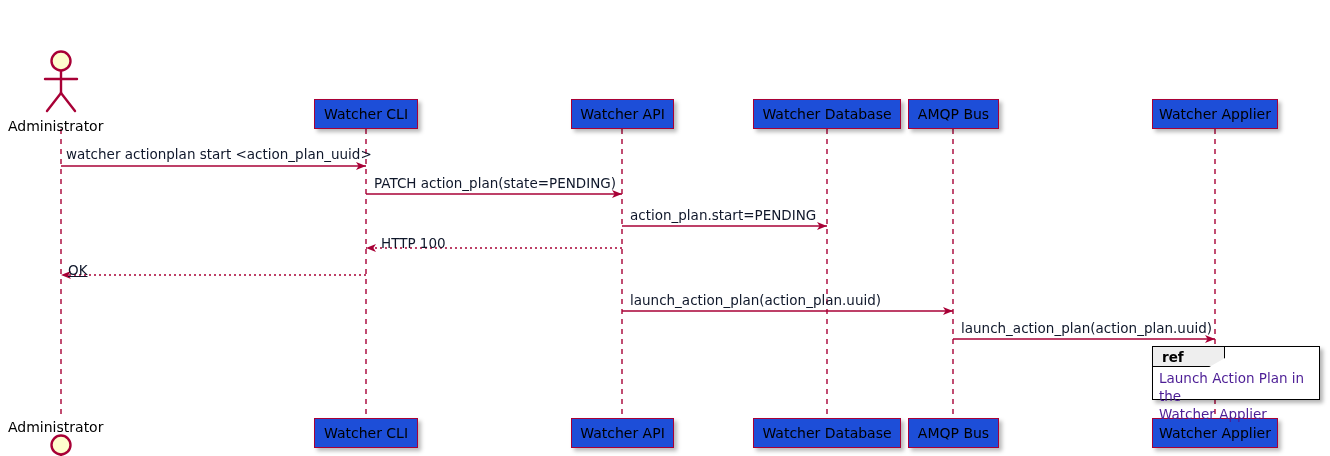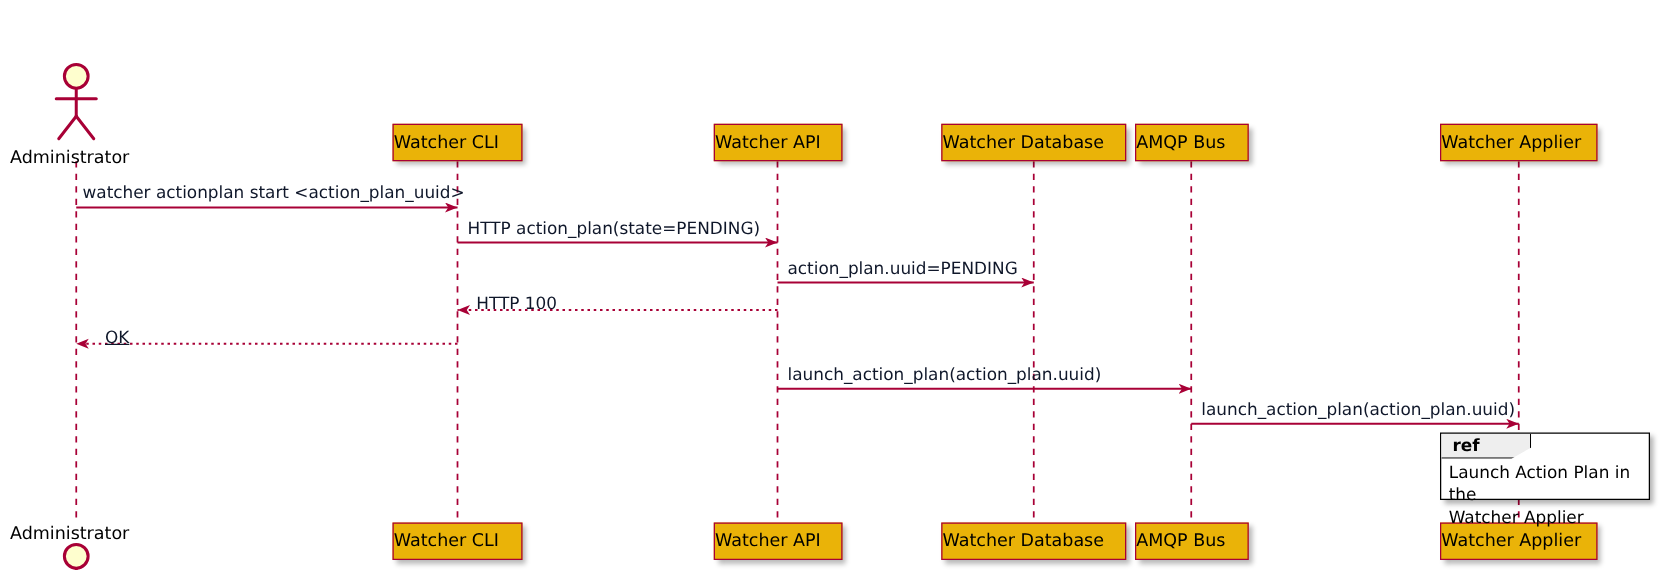--- a/index.html
+++ b/index.html
@@ -19,26 +19,27 @@
   svg#canvas {
     position: absolute;
     left: 0;
     top: 0;
     width: 1330px;
     height: 456px;
   }
   
   .pbox {
     position: absolute;
-    background: #eab308;
+    background: #1d4ed8;
     border: 1.5px solid #A80036;
     box-shadow: 3px 3px 4px rgba(0,0,0,0.28);
     box-sizing: border-box;
     display: flex;
     align-items: center;
+    justify-content: center;
     color: #000000;
     font-size: 14px;
     white-space: nowrap;
     line-height: 1;
   }
   
   .actor-label {
     position: absolute;
     font-size: 14px;
     color: #000000;
@@ -73,21 +74,21 @@
     color: #000000;
     display: flex;
     align-items: center;
     padding-left: 9px;
     -webkit-clip-path: polygon(0 0, 100% 0, 100% 55%, 78% 100%, 0 100%);
     clip-path: polygon(0 0, 100% 0, 100% 55%, 78% 100%, 0 100%);
   }
   .ref-body {
     position: absolute;
     font-size: 13.5px;
-    color: #000000;
+    color: #4c1d95;
     line-height: 1.35;
     white-space: pre-line;
   }
 </style>
 </head>
 <body>
 
 <div id="diagram">
 
   <svg id="canvas" xmlns="http://www.w3.org/2000/svg">
@@ -164,24 +165,24 @@
       <div class="pbox" style="left: 1152px; top: 51px; width: 126px; height: 30px;">
         <span>Watcher Applier</span>
       </div>
       <div class="pbox" style="left: 1152px; top: 370px; width: 126px; height: 30px;">
         <span>Watcher Applier</span>
       </div>
     </div>
 
   <div id="labels-layer">
       <div class="msg-label" style="left: 66px; top: 100px;">watcher actionplan start &lt;action_plan_uuid&gt;</div>
-      <div class="msg-label" style="left: 374px; top: 129px;">HTTP action_plan(state=PENDING)</div>
-      <div class="msg-label" style="left: 630px; top: 161px;">action_plan.uuid=PENDING</div>
+      <div class="msg-label" style="left: 374px; top: 129px;">PATCH action_plan(state=PENDING)</div>
+      <div class="msg-label" style="left: 630px; top: 161px;">action_plan.start=PENDING</div>
       <div class="msg-label" style="left: 381px; top: 189px;">HTTP 100</div>
-      <div class="msg-label" style="left: 84px; top: 216px; text-decoration: underline;">OK</div>
+      <div class="msg-label" style="left: 68px; top: 216px; text-decoration: underline;">OK</div>
       <div class="msg-label" style="left: 630px; top: 246px;">launch_action_plan(action_plan.uuid)</div>
       <div class="msg-label" style="left: 961px; top: 274px;">launch_action_plan(action_plan.uuid)</div>
     </div>
 
   <div id="fragments-layer">
       <div class="ref-box" style="left: 1152px; top: 298px; width: 168px; height: 54px;">
         <div class="ref-tab" style="width: 72px; height: 20px;">ref</div>
         <div class="ref-body" style="left: 6px; top: 22px; width: 158px;">Launch Action Plan in the
 Watcher Applier</div>
       </div>

